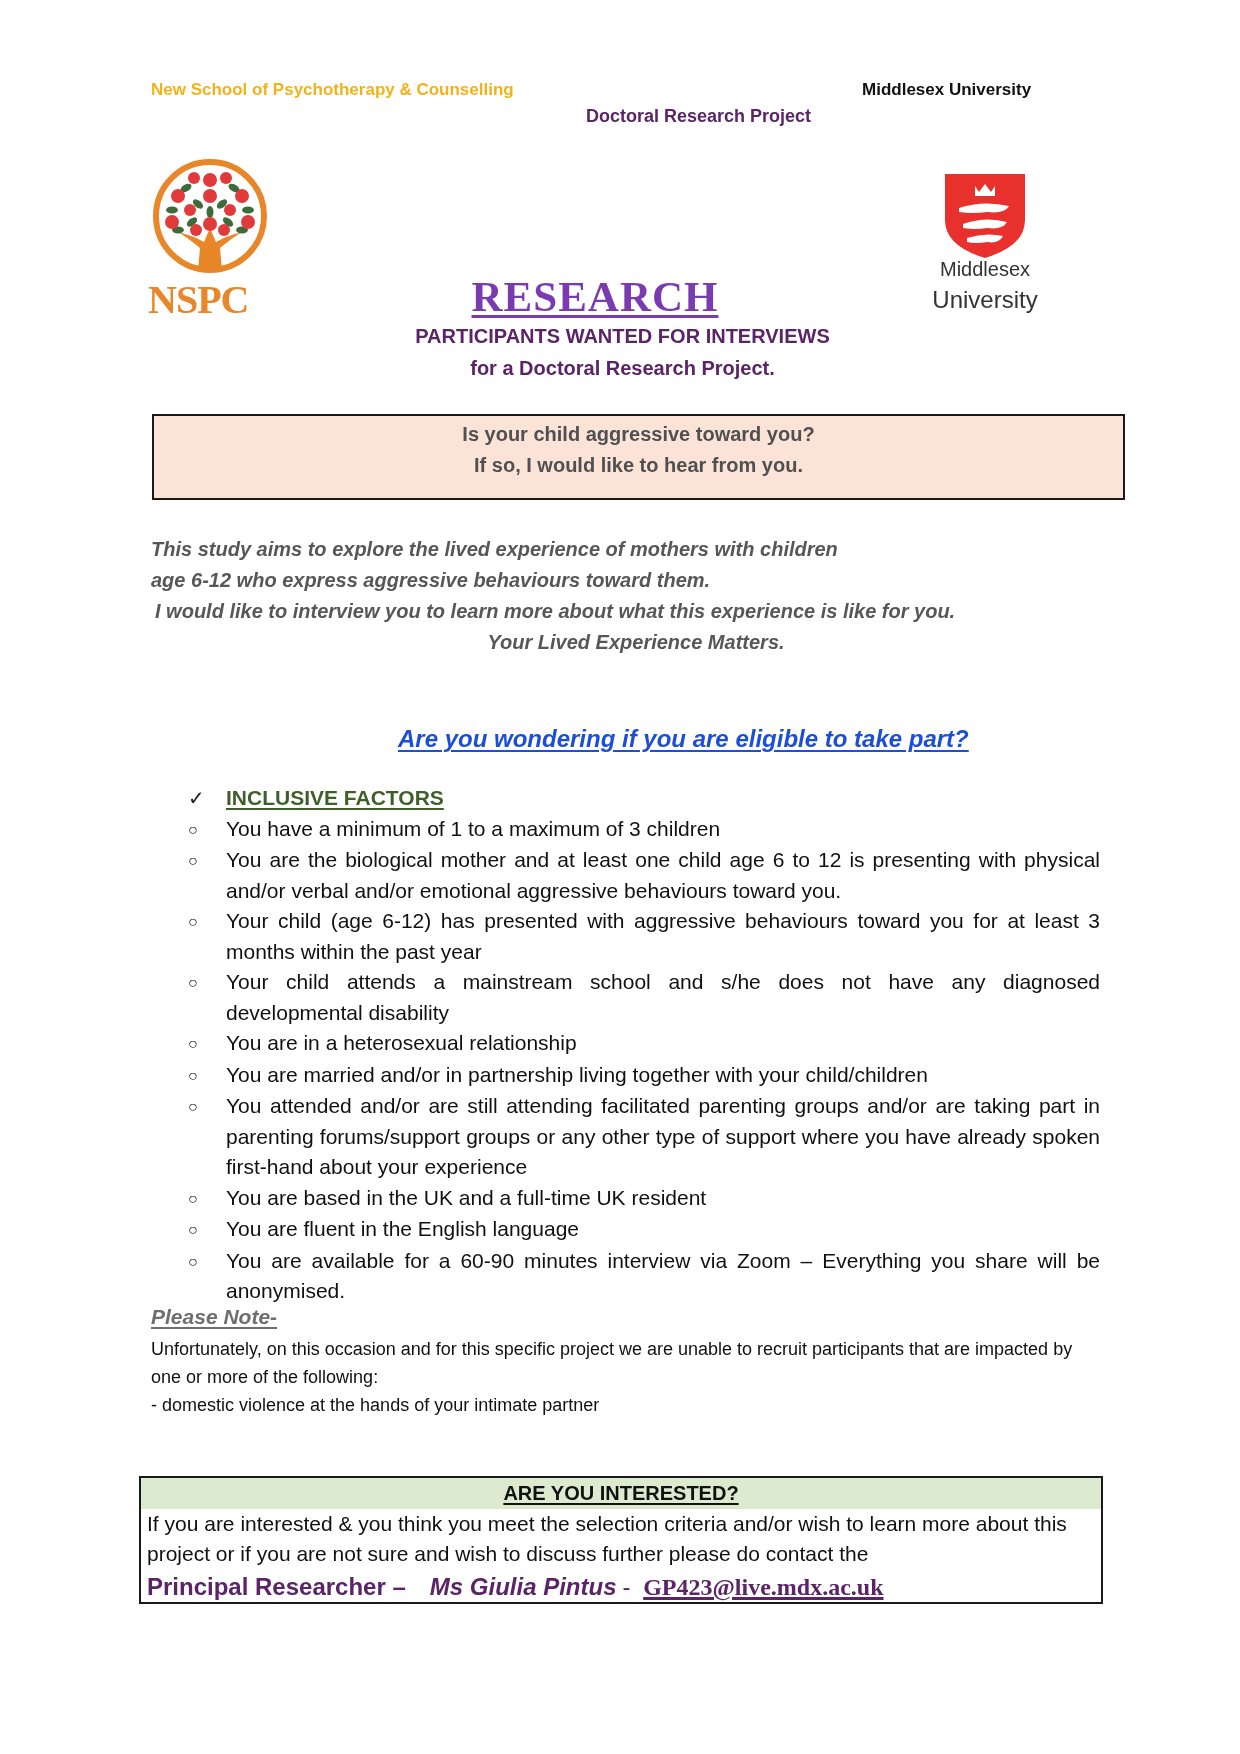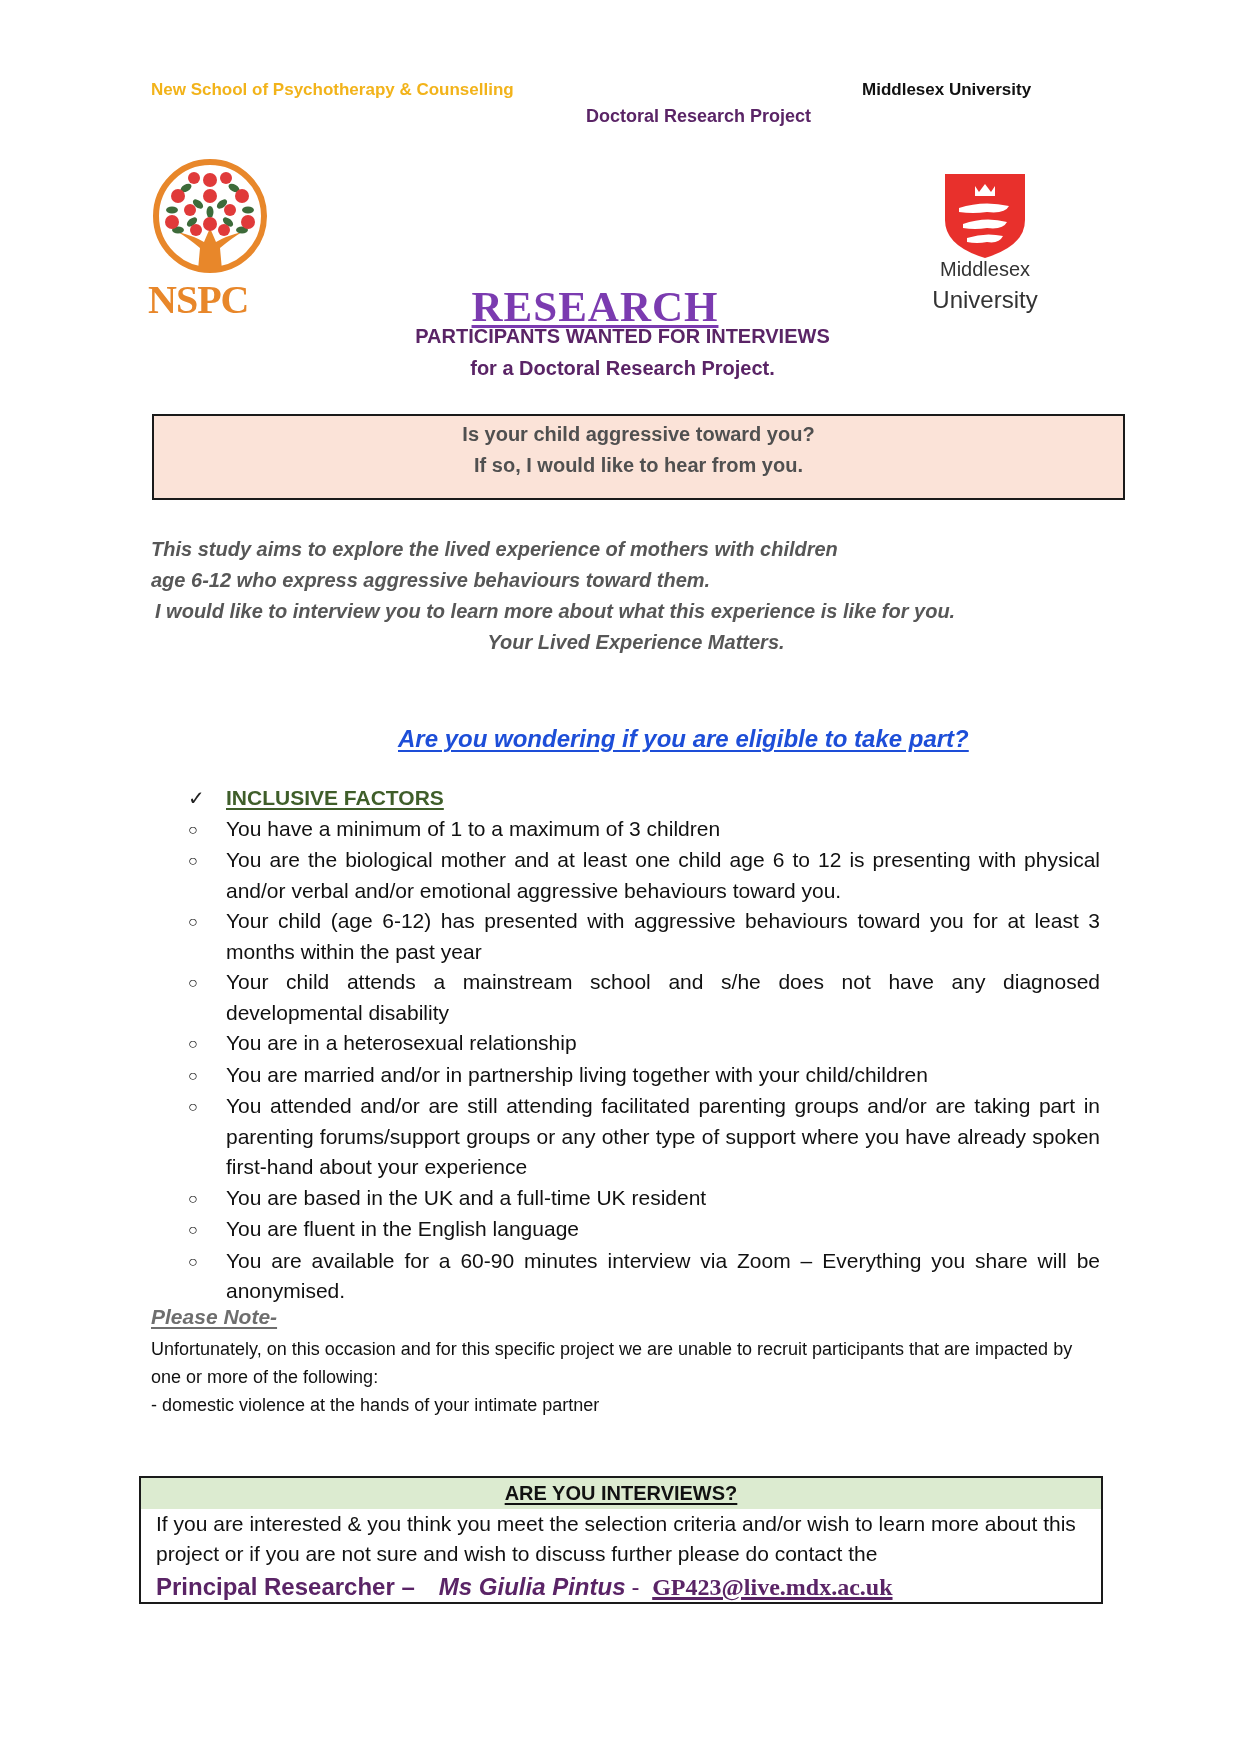--- a/index.html
+++ b/index.html
@@ -9,21 +9,21 @@
   .hdr-left { left: 151px; top: 80px; font-size: 17px; font-weight: bold; color: #f2b31a; }
   .hdr-right { left: 862px; top: 80px; font-size: 17px; font-weight: bold; color: #111; }
   .hdr-center { left: 586px; top: 106px; font-size: 18px; font-weight: bold; color: #5a2466; }
 
   .nspc-logo { left: 148px; top: 158px; width: 124px; height: 164px; }
   .mdx-logo { left: 905px; top: 172px; width: 160px; height: 148px; }
 
   .research { left: 0; width: 1190px; top: 272px; text-align: center;
               font-family: "Liberation Serif", "DejaVu Serif", serif; font-weight: bold;
               font-size: 43px; color: #7b3bb0; text-decoration: underline;
-              text-decoration-thickness: 3px; text-underline-offset: 4px; letter-spacing: 1px; margin-top: 10px; }
+              text-decoration-thickness: 3px; text-underline-offset: 4px; letter-spacing: 1px; }
   .subtitle { left: 0; width: 1245px; text-align: center; font-weight: bold; font-size: 20px; color: #5a2466; }
   .sub1 { top: 325px; }
   .sub2 { top: 357px; }
 
   .question-box { left: 152px; top: 414px; width: 973px; height: 86px; background: #fbe3d8;
                   border: 2px solid #1a1a1a; box-sizing: border-box; text-align: center;
                   color: #505050; font-weight: bold; font-size: 20px; }
   .question-box div { line-height: 31px; }
   .question-box .q1 { margin-top: 3px; }
 
@@ -47,21 +47,21 @@
 
   .note-title { left: 151px; top: 1305px; font-size: 21px; font-weight: bold; font-style: italic;
                 color: #6e6e6e; text-decoration: underline; text-decoration-thickness: 2px; text-underline-offset: 3px; }
   .note-body { left: 151px; top: 1335px; width: 950px; font-size: 18px; line-height: 28px; color: #111; }
 
   .interest-box { left: 139px; top: 1476px; width: 964px; height: 128px; border: 2px solid #1a1a1a;
                   box-sizing: border-box; }
   .interest-head { background: #dcebd0; text-align: center; height: 31px; line-height: 31px;
                    font-weight: bold; font-size: 20px; color: #111; }
   .interest-head span { text-decoration: underline; text-decoration-thickness: 2px; text-underline-offset: 3px; }
-  .interest-body { padding: 0 15px; font-size: 21px; line-height: 30px; color: #111; }
+  .interest-body { padding: 0 6px; font-size: 21px; line-height: 30px; color: #111; }
   .contact { font-size: 24px; line-height: 36px; color: #5a2466; font-weight: bold; white-space: nowrap; }
   .contact .name { font-style: italic; margin-left: 24px; }
   .contact .email { font-family: "Liberation Serif", "DejaVu Serif", serif; text-decoration: underline;
                     text-decoration-thickness: 3px; color: #5a2466; margin-left: 6px; }
   .contact .dash { font-weight: normal; margin-left: 6px; }
 </style>
 </head>
 <body>
 
 <div class="abs hdr-left">New School of Psychotherapy &amp; Counselling</div>
@@ -184,21 +184,21 @@
 </div>
 
 <div class="abs note-title">Please Note-</div>
 <div class="abs note-body">
   <div>Unfortunately, on this occasion and for this specific project we are unable to recruit participants that are impacted by one or more of the following:</div>
   <div>- domestic violence at the hands of your intimate partner</div>
 </div>
 
 <div class="abs interest-box">
   <div class="interest-head">
-    <span>ARE YOU INTERVIEWS?</span>
+    <span>ARE YOU INTERESTED?</span>
   </div>
   <div class="interest-body">
     <div>If you are interested &amp; you think you meet the selection criteria and/or wish to learn more about this project or if you are not sure and wish to discuss further please do contact the</div>
     <div class="contact">
       <span>Principal Researcher –</span><span class="name">Ms Giulia Pintus</span><span class="dash">-</span>
       <a class="email">GP423@live.mdx.ac.uk</a>
     </div>
   </div>
 </div>
 

